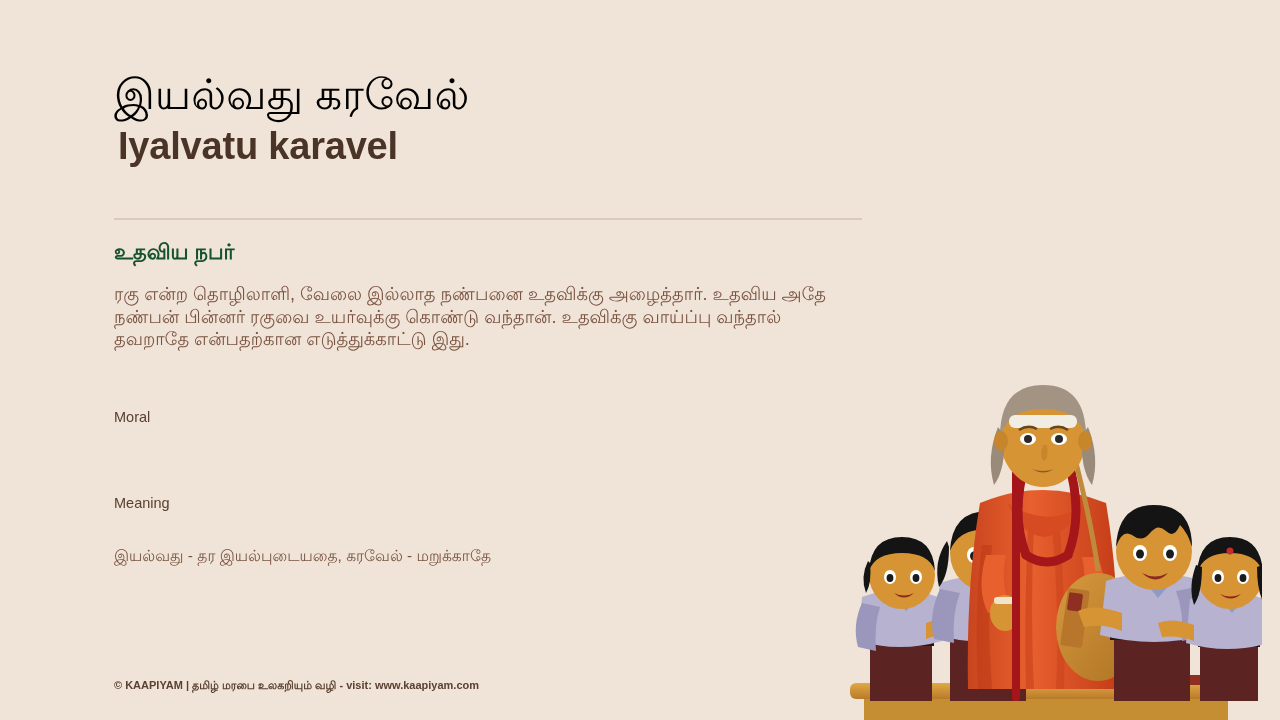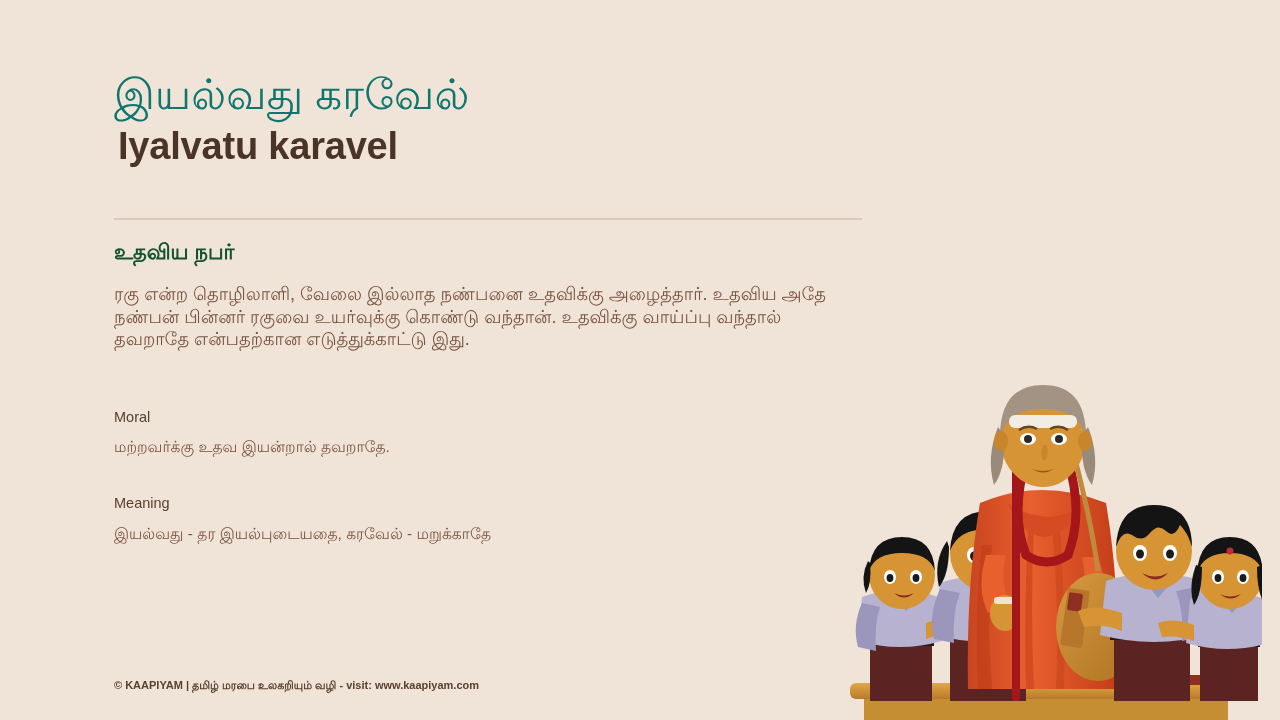--- a/index.html
+++ b/index.html
@@ -27,21 +27,21 @@
     position: absolute;
     left: 114px;
     top: 70px;
     width: 760px;
     z-index: 5;
   }
   .title-ta {
     font-size: 42px;
     line-height: 1.18;
     font-weight: 400;
-    color: #0f766e;
+    color: #000000;
     letter-spacing: 0.2px;
     margin: 0 0 2px 0;
     white-space: nowrap;
   }
   .title-en {
     font-size: 38px;
     line-height: 1.2;
     font-weight: 700;
     color: #4A3327;
     margin: 4px;
@@ -84,21 +84,21 @@
     line-height: 1.3;
   }
   .label-moral { top: 408px; }
   .label-meaning { top: 494px; }
   .value {
     font-size: 15.5px;
     line-height: 22px;
     color: #7A5240;
   }
   .value-moral { top: 436px; }
-  .value-meaning { top: 523px; text-align: center; }
+  .value-meaning { top: 545px; text-align: center; }
 
   .footer {
     position: absolute;
     left: 114px;
     top: 678px;
     font-size: 11px;
     font-weight: 700;
     color: #5A4031;
     line-height: 1.4;
     z-index: 6;
@@ -125,21 +125,20 @@
     <h2 class="title-en">Iyalvatu karavel</h2>
   </div>
 
   <div class="divider"></div>
 
   <div class="section section-heading-ta">உதவிய நபர்</div>
 
   <div class="section story">ரகு என்ற தொழிலாளி, வேலை இல்லாத நண்பனை உதவிக்கு அழைத்தார். உதவிய அதே நண்பன் பின்னர் ரகுவை உயர்வுக்கு கொண்டு வந்தான். உதவிக்கு வாய்ப்பு வந்தால் தவறாதே என்பதற்கான எடுத்துக்காட்டு இது.</div>
 
   <div class="section label label-moral">Moral</div>
-  <div class="section value value-moral">மற்றவர்க்கு உதவ இயன்றால் தவறாதே.</div>
 
   <div class="section label label-meaning">Meaning</div>
   <div class="section value value-meaning">இயல்வது - தர இயல்புடையதை, கரவேல் - மறுக்காதே</div>
 
   <div class="footer">© KAAPIYAM | தமிழ் மரபை உலகறியும் வழி - visit: www.kaapiyam.com</div>
 
   <div class="illustration">
     <svg viewBox="0 0 440 345" xmlns="http://www.w3.org/2000/svg" aria-hidden="true">
       <defs>
         <linearGradient id="robeG" x1="0" y1="0" x2="1" y2="0">

